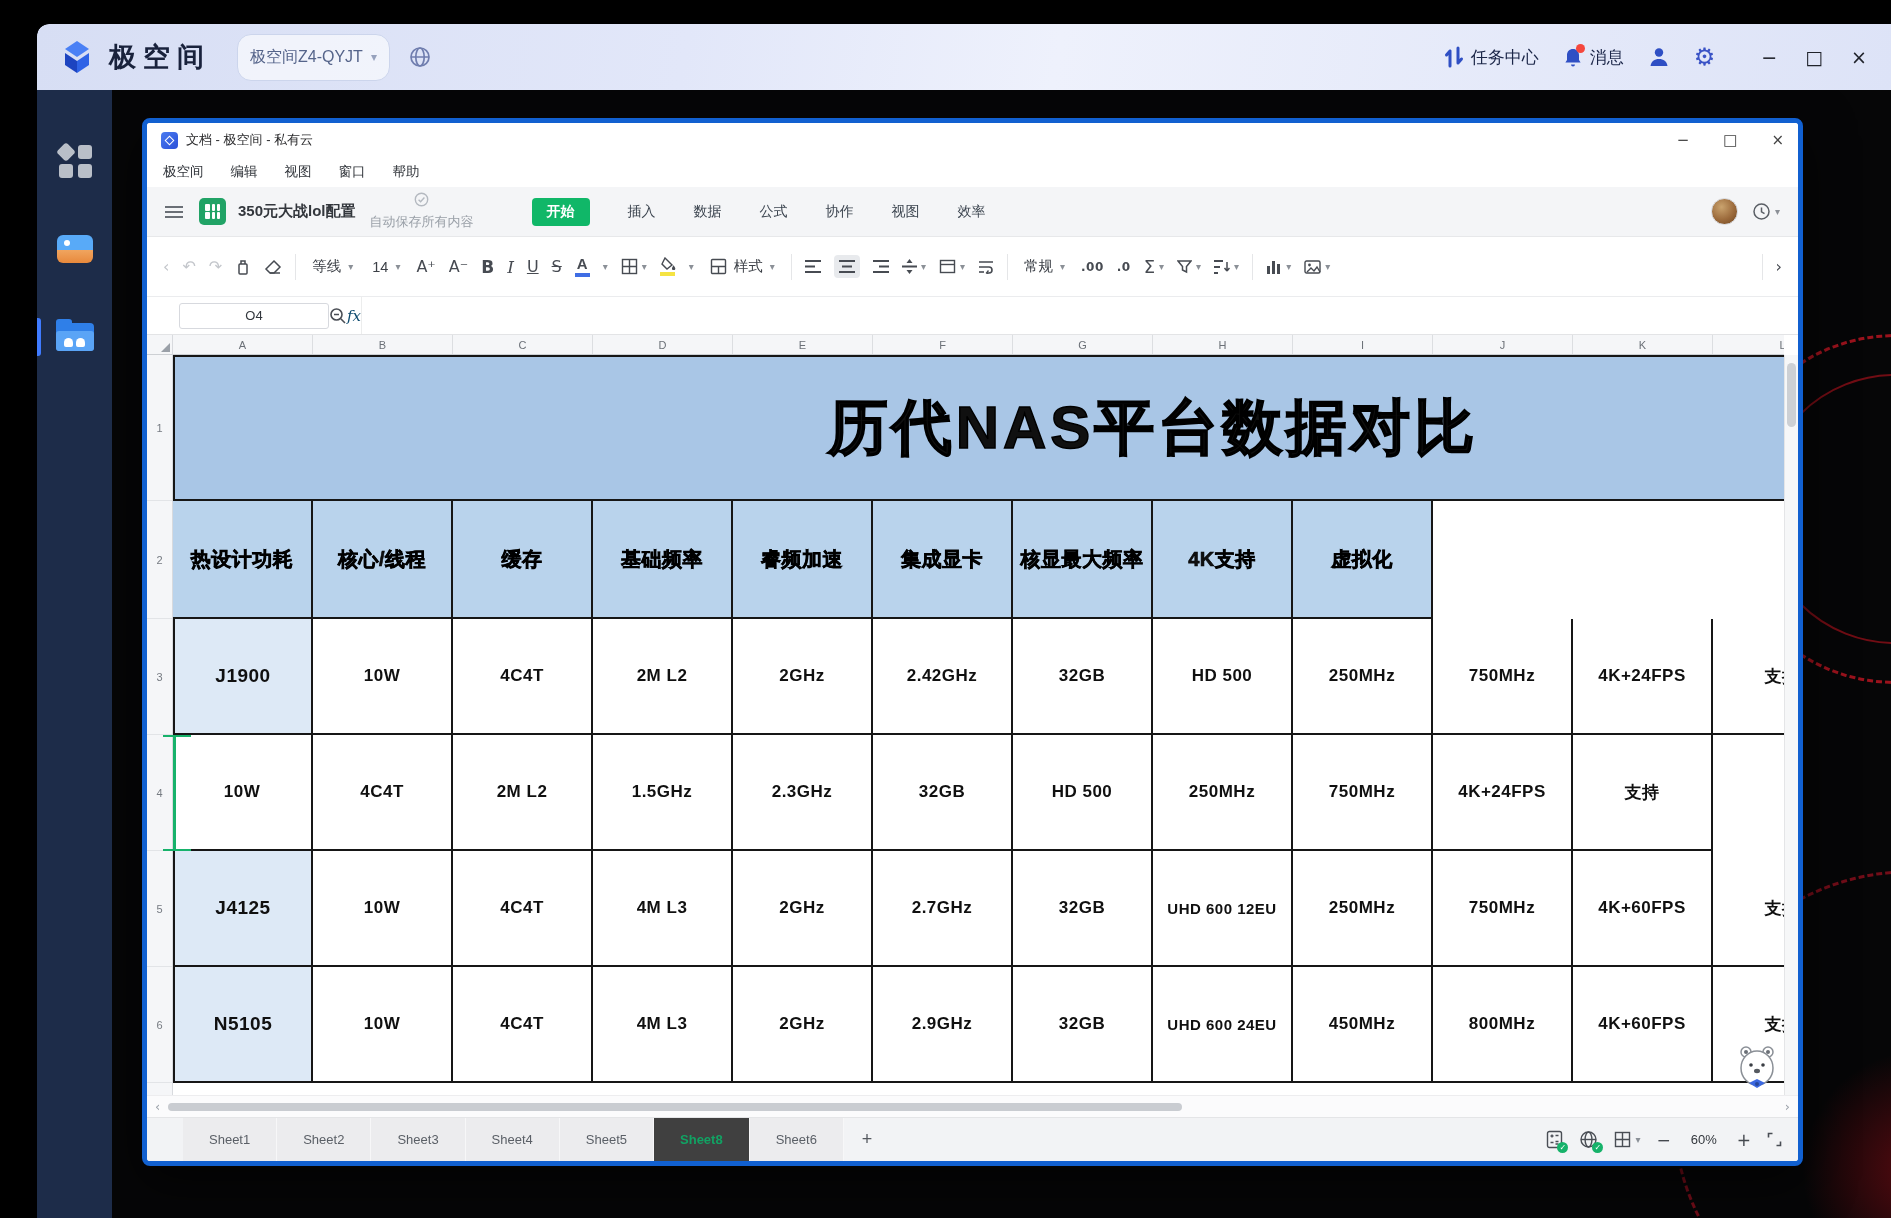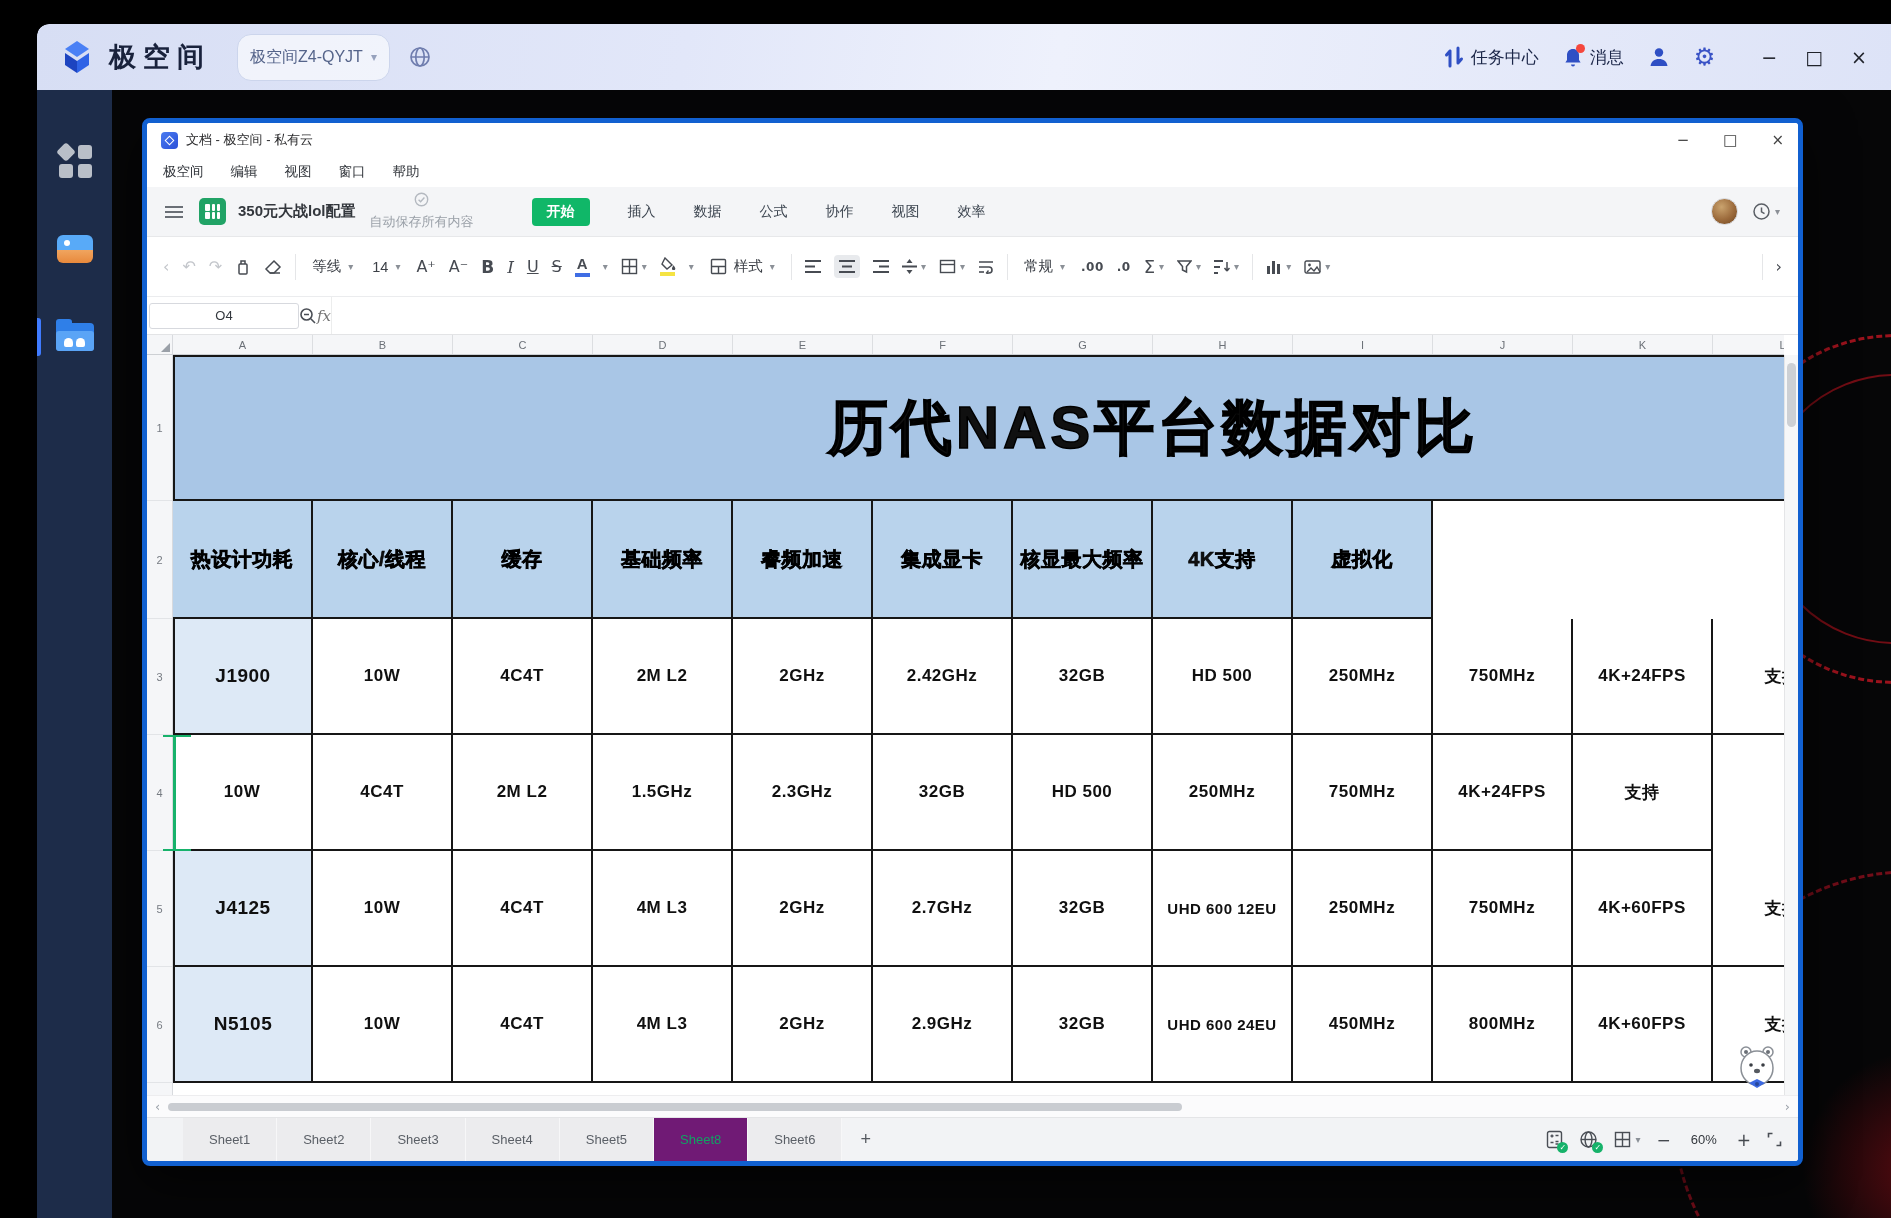--- a/index.html
+++ b/index.html
@@ -101,24 +101,24 @@
   .und-u { text-decoration:underline; font-size:16px; }
   .strike-s { text-decoration:line-through; font-size:16px; }
   .fcol { display:flex; flex-direction:column; align-items:center; line-height:1; cursor:pointer; }
   .fcol .a { font-size:15px; font-weight:bold; }
   .fcol .bar { width:15px; height:4px; margin-top:2px; }
   .bar-blue { background:#3f6de4; } .bar-yellow { background:#f5e342; }
   .dec { font-size:12px; font-weight:bold; letter-spacing:.5px; cursor:pointer; }
   .sigma { font-size:18px; font-family:"DejaVu Sans",sans-serif; }
   .push-right { margin-left:auto; }
 
-  .formulabar { height:38px; display:flex; align-items:center; padding:0 2px; gap:0; border-bottom:1px solid #e3e4e6;text-align:center; }
+  .formulabar { height:38px; display:flex; align-items:center; padding:0 32px; gap:0; border-bottom:1px solid #e3e4e6;text-align:center; }
   .namebox { width:150px; height:26px; border:1px solid #d7d9de; border-radius:3px; display:flex; align-items:center;
     justify-content:center; font-size:13px; color:#33373d; }
-  .fx { font-family:"DejaVu Serif",serif; font-style:italic; font-size:15px; color:#737373; }
+  .fx { font-family:"DejaVu Serif",serif; font-style:italic; font-size:15px; color:#0c4a6e; }
   .finput { flex:1; height:100%; border-left:1px solid #eceded; }
 
   
   .sheet { position:relative; flex:1; background:#fff; overflow:hidden; }
   .corner { position:absolute; left:0; top:0; width:26px; height:20px; background:#f5f6f8;
     border-right:1px solid #d8dade; border-bottom:1px solid #cdd0d4; z-index:2; }
   .corner::after { content:""; position:absolute; right:2px; bottom:2px; border-left:9px solid transparent;
     border-bottom:9px solid #9aa0a8; }
   .colheads { position:absolute; left:26px; top:0; right:14px; height:20px; background:#f5f6f8;
     border-bottom:1px solid #cdd0d4; display:flex; overflow:hidden; z-index:2; }
@@ -144,21 +144,21 @@
   .mascot { position:absolute; right:18px; bottom:2px; z-index:5; }
 
   .hscroll { height:22px; background:#fbfbfc; border-top:1px solid #ededef; display:flex; align-items:center; padding:0 8px; }
   .hchev { color:#9aa0a8; font-size:13px; cursor:pointer; font-family:"DejaVu Sans",sans-serif; }
   .htrack { flex:1; height:8px; margin:0 8px; position:relative; }
   .hthumb { position:absolute; left:0; top:0; height:8px; width:63%; background:#c9ccd1; border-radius:5px; cursor:pointer; }
 
   .tabbar { height:44px; background:#f2f3f5; border-top:1px solid #e4e5e7; display:flex; align-items:stretch; padding-left:36px; }
   .sheettab { display:flex; align-items:center; padding:0 26px; font-size:13px; color:#5a5f66; cursor:pointer;
     background:#ececee; border-right:1px solid #f7f7f8; }
-  .sheettab.active { background:#701a75; color:#11a263; font-weight:normal; }
+  .sheettab.active { background:#404040; color:#11a263; font-weight:bold; }
   .addtab { display:flex; align-items:center; padding:0 18px; font-size:18px; color:#55595f; cursor:pointer; }
   .tab-right { margin-left:auto; display:flex; align-items:center; gap:16px; padding-right:16px; }
   .badge-ico { position:relative; display:flex; cursor:pointer; }
   .badge-ico::after { content:"✓"; position:absolute; right:-5px; bottom:-4px; width:11px; height:11px; background:#16b26a;
     border-radius:50%; color:#fff; font-size:8px; line-height:11px; text-align:center; }
   .zoomtxt { font-size:13px; color:#33373d; min-width:34px; text-align:center; }
   .zbtn { font-size:17px; color:#44484e; cursor:pointer; font-family:"DejaVu Sans",sans-serif; }
   svg { display:block; }
 </style>
 </head>

